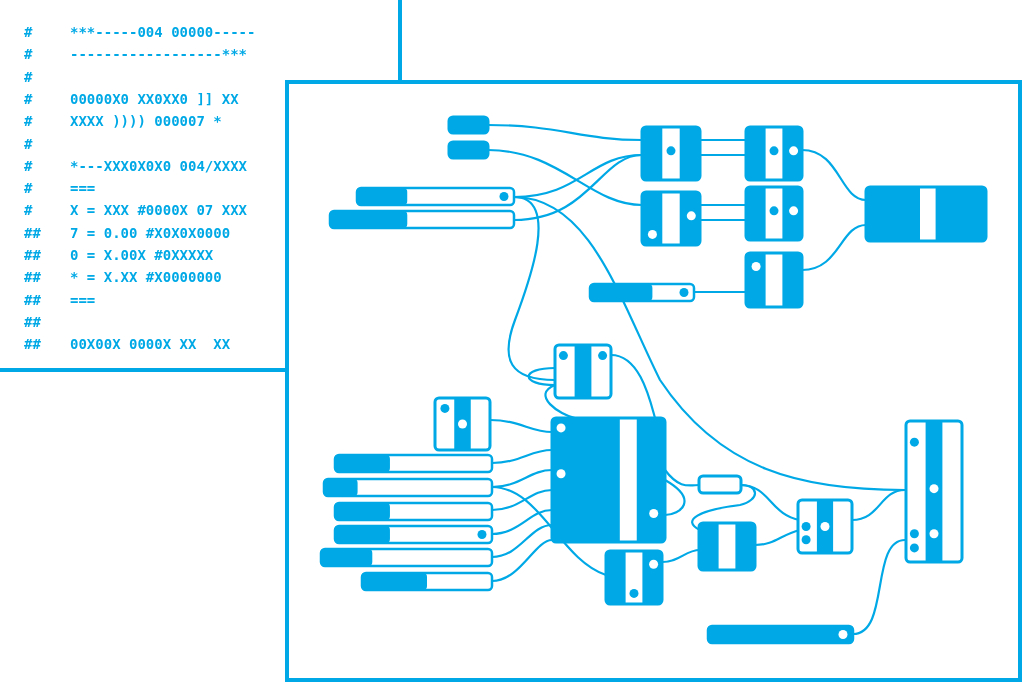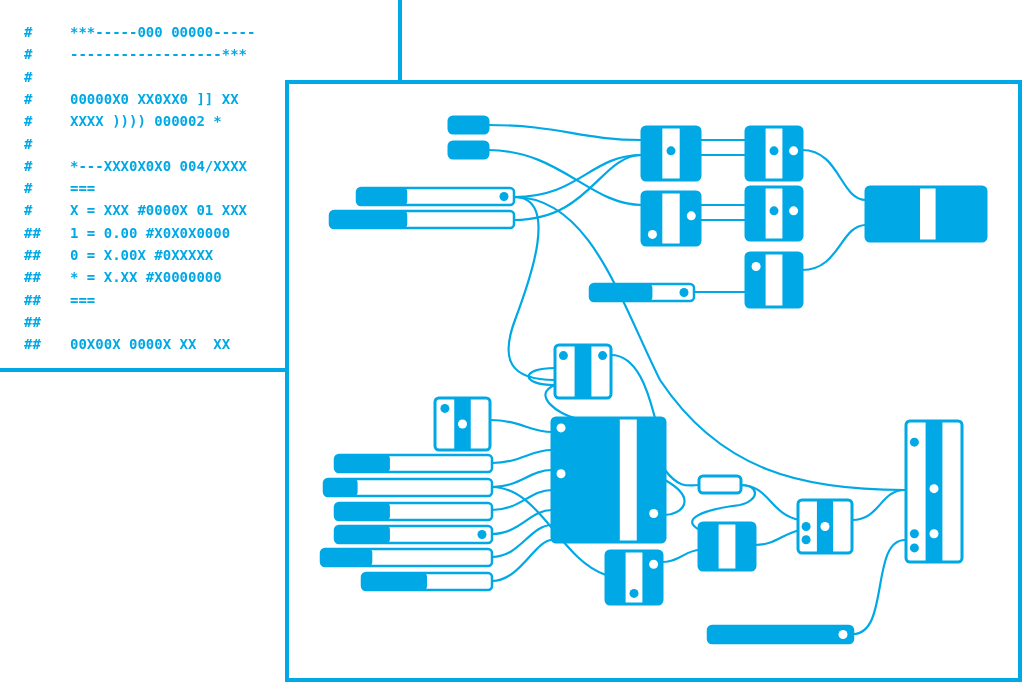--- a/index.html
+++ b/index.html
@@ -19,30 +19,30 @@
   .graph-window {
     position:absolute; left:285px; top:80px; width:737px; height:602px;
     box-sizing:border-box; border:4px solid #00a9e6; background:#fff;
   }
   svg.graph { position:absolute; left:0; top:0; }
 </style>
 </head>
 <body>
 
 <div class="code-window" id="codeWin">
-    <div class="code-line" style="top: 22px;"><span class="gutter">#</span><span class="text">***-----000 00000-----</span></div>
+    <div class="code-line" style="top: 22px;"><span class="gutter">#</span><span class="text">***-----004 00000-----</span></div>
     <div class="code-line" style="top: 44.3px;"><span class="gutter">#</span><span class="text">------------------***</span></div>
     <div class="code-line" style="top: 66.6px;"><span class="gutter">#</span><span class="text"></span></div>
     <div class="code-line" style="top: 88.9px;"><span class="gutter">#</span><span class="text">00000X0 XX0XX0 ]] XX</span></div>
-    <div class="code-line" style="top: 111.2px;"><span class="gutter">#</span><span class="text">XXXX )))) 000002 *</span></div>
+    <div class="code-line" style="top: 111.2px;"><span class="gutter">#</span><span class="text">XXXX )))) 000007 *</span></div>
     <div class="code-line" style="top: 133.5px;"><span class="gutter">#</span><span class="text"></span></div>
     <div class="code-line" style="top: 155.8px;"><span class="gutter">#</span><span class="text">*---XXX0X0X0 004/XXXX</span></div>
     <div class="code-line" style="top: 178.1px;"><span class="gutter">#</span><span class="text">===</span></div>
-    <div class="code-line" style="top: 200.4px;"><span class="gutter">#</span><span class="text">X = XXX #0000X 01 XXX</span></div>
-    <div class="code-line" style="top: 222.7px;"><span class="gutter">##</span><span class="text">1 = 0.00 #X0X0X0000</span></div>
+    <div class="code-line" style="top: 200.4px;"><span class="gutter">#</span><span class="text">X = XXX #0000X 07 XXX</span></div>
+    <div class="code-line" style="top: 222.7px;"><span class="gutter">##</span><span class="text">7 = 0.00 #X0X0X0000</span></div>
     <div class="code-line" style="top: 245px;"><span class="gutter">##</span><span class="text">0 = X.00X #0XXXXX</span></div>
     <div class="code-line" style="top: 267.3px;"><span class="gutter">##</span><span class="text">* = X.XX #X0000000</span></div>
     <div class="code-line" style="top: 289.6px;"><span class="gutter">##</span><span class="text">===</span></div>
     <div class="code-line" style="top: 311.9px;"><span class="gutter">##</span><span class="text"></span></div>
     <div class="code-line" style="top: 334.2px;"><span class="gutter">##</span><span class="text">00X00X 0000X XX  XX</span></div>
   </div>
 
 <div class="graph-window"></div>
 
 <svg class="graph" width="1024" height="682" id="graph">

